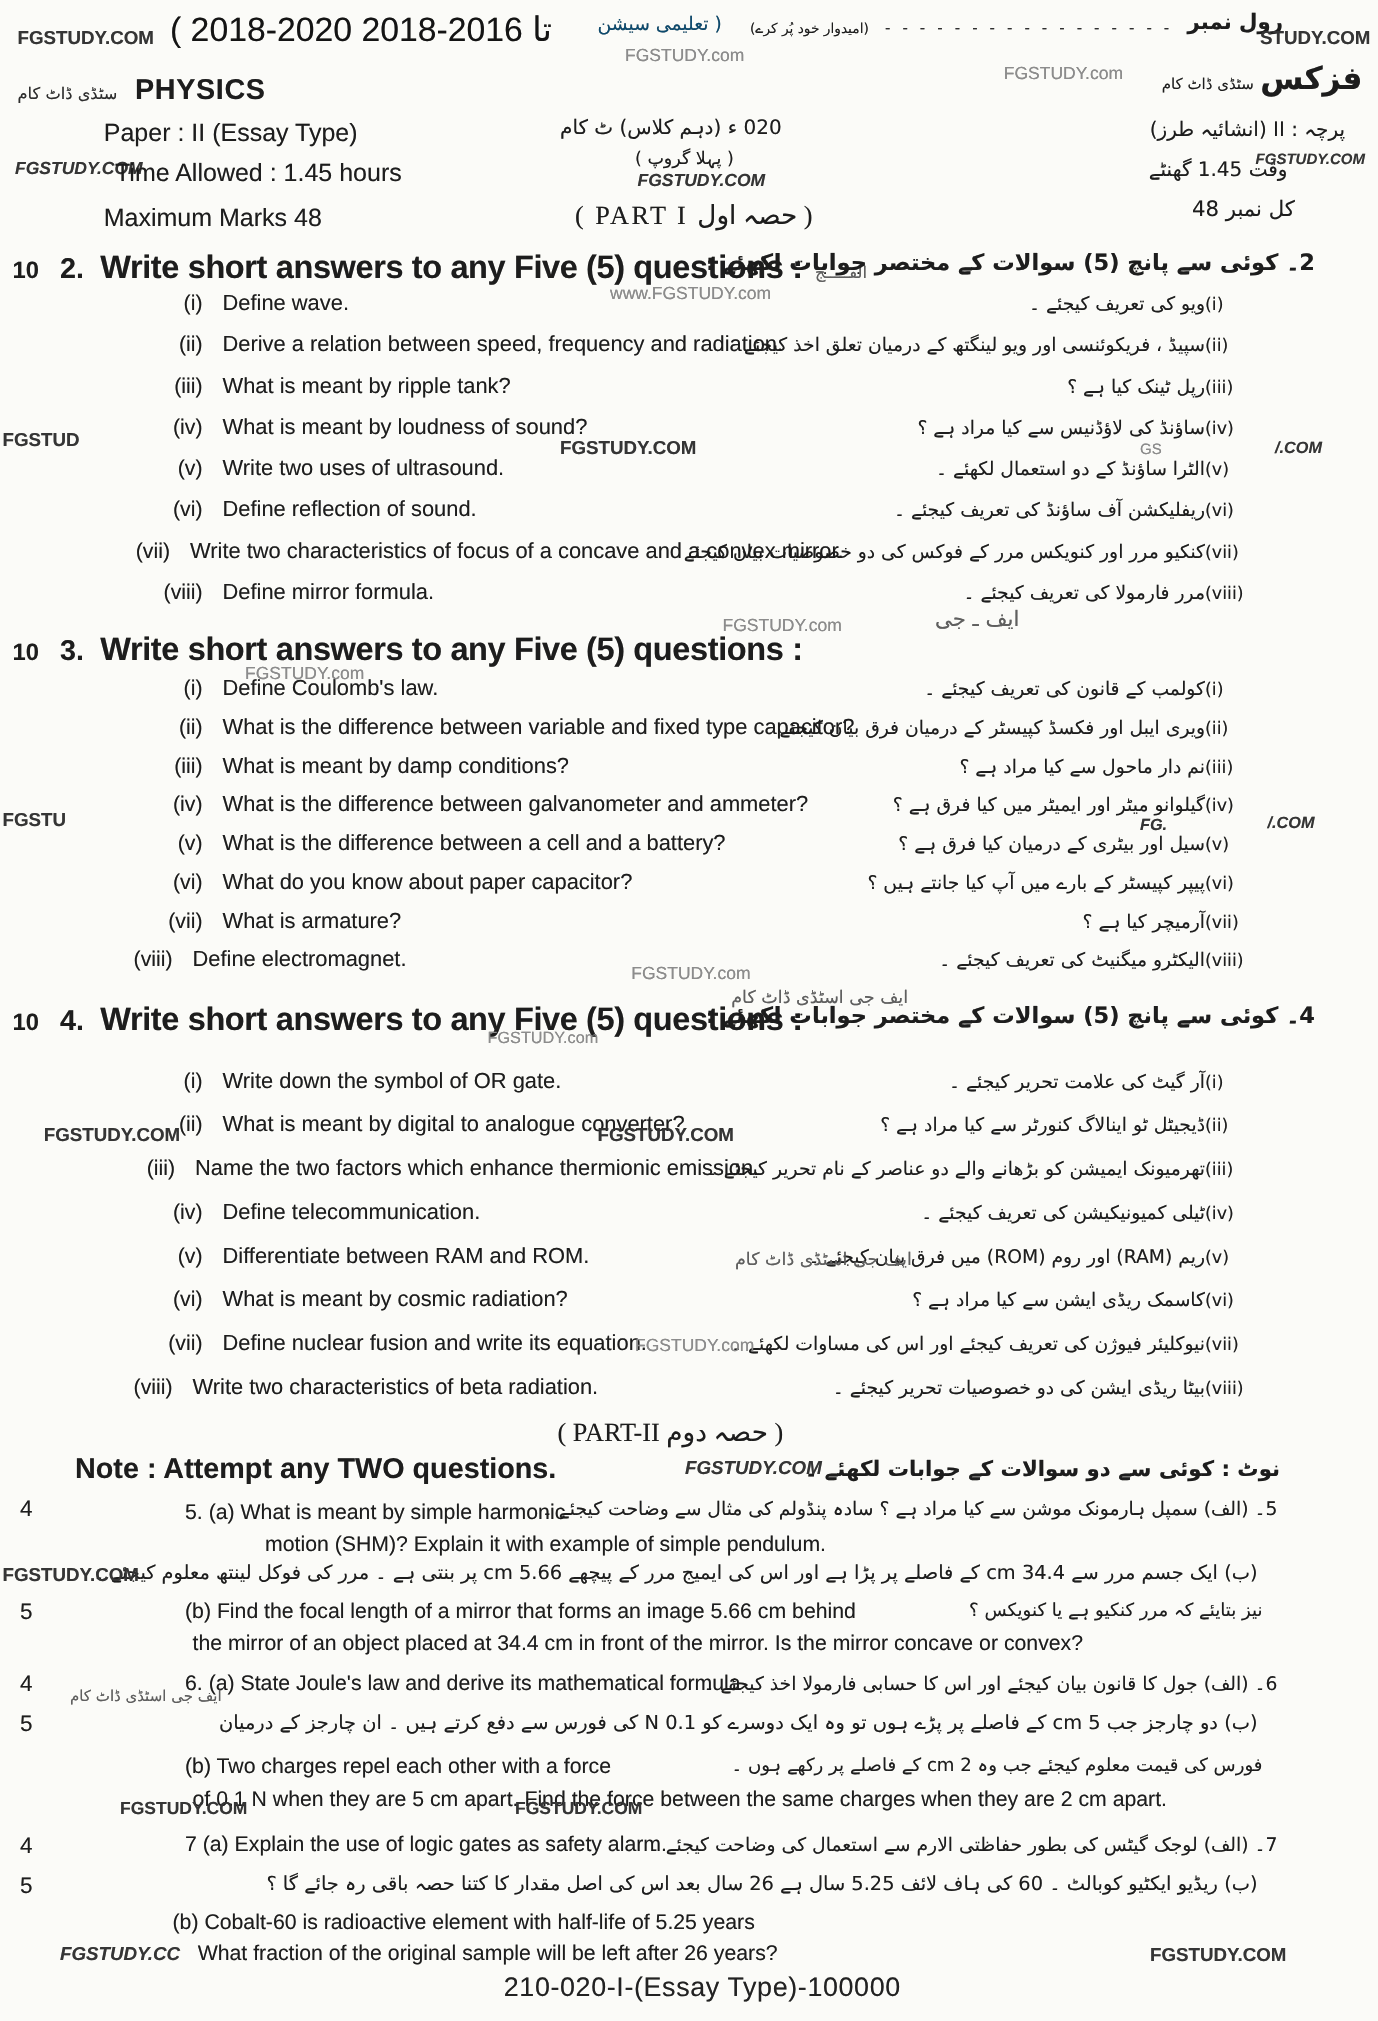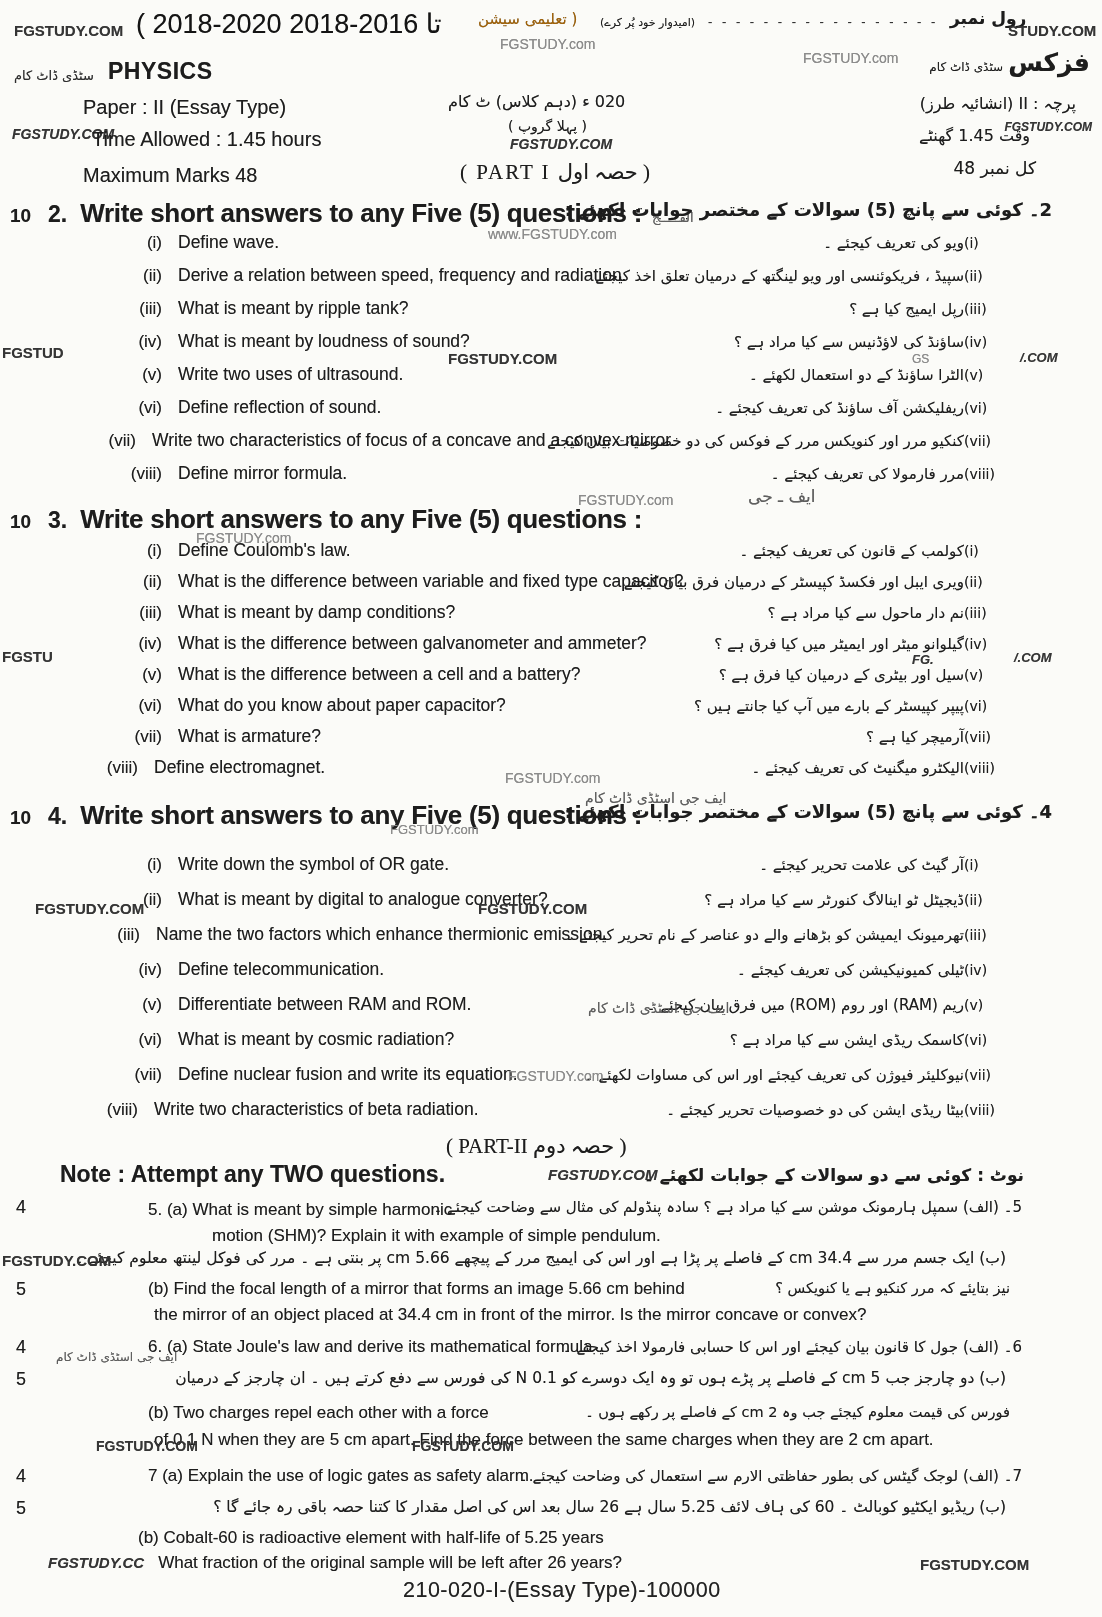--- a/index.html
+++ b/index.html
@@ -59,21 +59,21 @@
   .footer { position:relative; height:30px; padding-left:395px; font-size:21.5px; color:#222; letter-spacing:.5px; white-space:nowrap; }
 </style>
 </head>
 <body>
 
 <div class="page">
 
   <div class="header">
     <span class="abs wmb" style="left:6px;top:16px;font-style:normal;">FGSTUDY.COM</span>
     <span class="abs h-session" style="left:128px;top:2px;">( 2018-2020 تا 2016-2018</span>
-    <span class="abs wmu ur" style="left:470px;top:4px;font-size:15px;color:#a16207;">( تعلیمی سیشن</span>
+    <span class="abs wmu ur" style="left:470px;top:4px;font-size:15px;color:#0c4a6e;">( تعلیمی سیشن</span>
     <span class="abs wml" style="left:492px;top:30px;">FGSTUDY.com</span>
     <span class="abs ur" style="left:592px;top:10px;font-size:11px;">(امیدوار خود پُر کرے)</span>
     <span class="abs h-dashes" style="left:700px;top:8px;">- - - - - - - - - - - - - - - - -</span>
     <span class="abs ur" style="left:942px;top:2px;font-size:17px;font-weight:bold;">رول نمبر</span>
     <span class="abs wmb" style="left:1000px;top:16px;font-style:normal;">STUDY.COM</span>
 
     <span class="abs wmu" style="left:6px;top:62px;font-size:13px;color:#2e2e2e;">سٹڈی ڈاٹ کام</span>
     <span class="abs h-physics" style="left:100px;top:52px;">PHYSICS</span>
     <span class="abs wml" style="left:795px;top:44px;">FGSTUDY.com</span>
     <span class="abs ur" style="right:4px;top:42px;"><b class="h-fz">فزکس</b> <span class="h-fzs">سٹڈی ڈاٹ کام</span></span>
@@ -115,21 +115,21 @@
             <span class="qn">(ii)</span>
             <span class="qx">Derive a relation between speed, frequency and radiation.</span>
           </div>
           <div class="qu ur"><span class="qn2">(ii)</span><span>سپیڈ ، فریکوئنسی اور ویو لینگتھ کے درمیان تعلق اخذ کیجئے</span></div>
         </div>
       <div class="qi">
           <div class="qe">
             <span class="qn">(iii)</span>
             <span class="qx">What is meant by ripple tank?</span>
           </div>
-          <div class="qu ur"><span class="qn2">(iii)</span><span>رپل ایمیج کیا ہے ؟</span></div>
+          <div class="qu ur"><span class="qn2">(iii)</span><span>رپل ٹینک کیا ہے ؟</span></div>
         </div>
       <div class="qi">
           <div class="qe">
             <span class="qn">(iv)</span>
             <span class="qx">What is meant by loudness of sound?</span>
           </div>
           <div class="qu ur"><span class="qn2">(iv)</span><span>ساؤنڈ کی لاؤڈنیس سے کیا مراد ہے ؟</span></div>
         </div>
       <div class="qi">
           <div class="qe">

